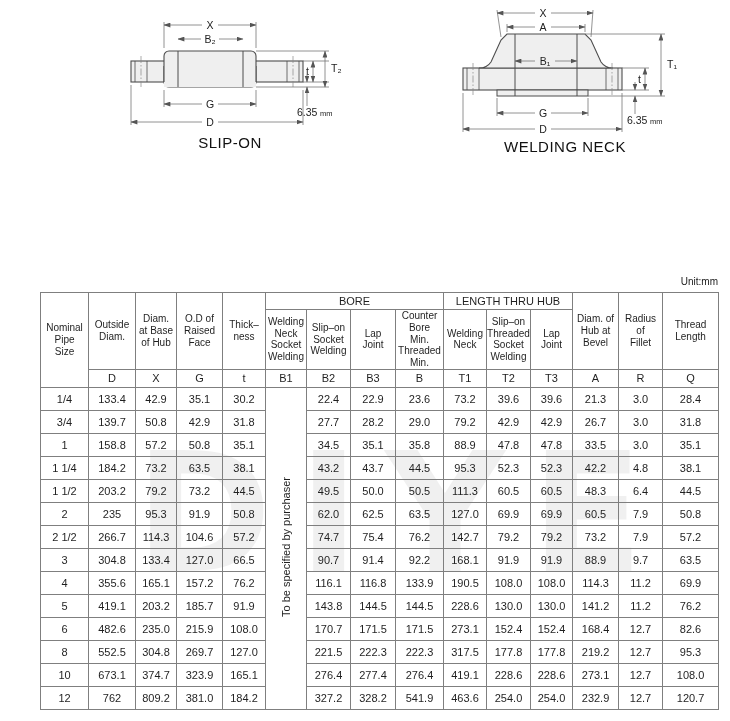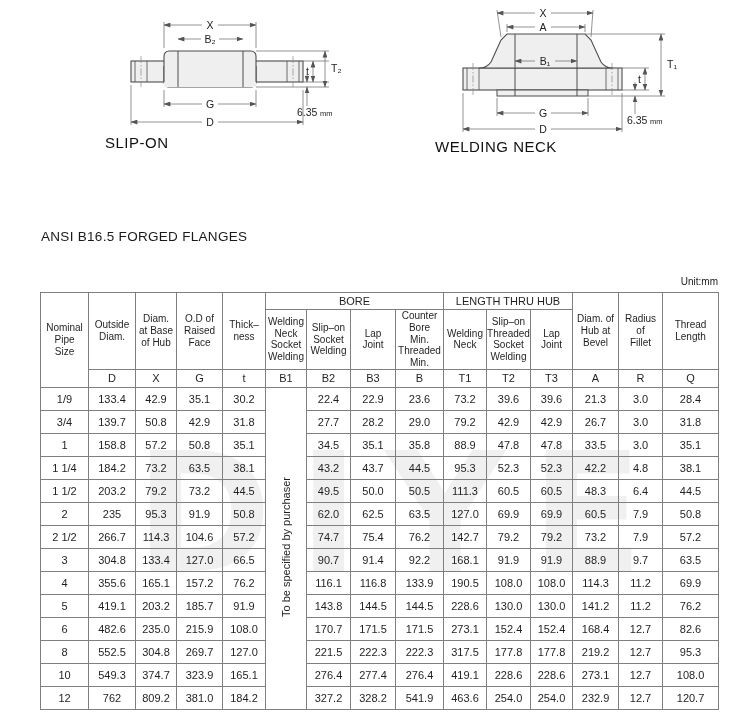--- a/index.html
+++ b/index.html
@@ -1,21 +1,21 @@
 <!DOCTYPE html>
 <html><head>
 <meta charset="utf-8">
 <style>
   html,body{margin:0;padding:0;background:#fff;}
   .page{position:relative;width:730px;height:721px;background:#fff;overflow:hidden;
         font-family:"Liberation Sans","DejaVu Sans",sans-serif;color:#1b1b1b;}
   
   .diag{position:absolute;top:0;}
   .diag svg{display:block;}
-  .diag .caption{font-size:15px;letter-spacing:.5px;color:#111;margin-top:2px;}
+  .diag .caption{text-align:center;font-size:15px;letter-spacing:.5px;color:#111;margin-top:2px;}
   #slipon{left:105px;top:14px;width:250px;}
   #weldneck{left:435px;top:4px;width:260px;}
   .dimtext{font-size:10.5px;fill:#222;}
   .dimsmall{font-size:7.5px;fill:#222;}
   
   .title{position:absolute;left:40px;top:194px;font-size:27px;color:#0d0d0d;letter-spacing:.5px;}
   .subtitle{position:absolute;left:41px;top:229px;font-size:13.5px;color:#1a1a1a;letter-spacing:.3px;}
   .unitnote{position:absolute;right:12px;top:276px;font-size:10px;color:#1a1a1a;}
   
   .watermark{position:absolute;left:135px;top:418px;font-size:165px;font-weight:bold;
@@ -167,21 +167,20 @@
 
       <line x1="200" y1="78" x2="200" y2="86" stroke="#777" stroke-width="0.8" marker-end="url(#ae)"></line>
       <line x1="200" y1="100" x2="200" y2="92" stroke="#777" stroke-width="0.8" marker-end="url(#ae)"></line>
       <line x1="200" y1="100" x2="200" y2="110" stroke="#777" stroke-width="0.8"></line>
       <text class="dimtext" x="192" y="120" text-anchor="start">6.35</text>
       <text class="dimsmall" x="215" y="120" text-anchor="start">mm</text>
     </svg>
     <div class="caption">WELDING NECK</div>
   </div>
 
-  <div class="subtitle">ANSI B16.5 FORGED FLANGES</div>
   <div class="unitnote">Unit:mm</div>
 
   <div class="watermark">DIYE</div>
 
   <table class="flg">
     <colgroup>
       <col style="width:48px">
         <col style="width:47px">
         <col style="width:41px">
         <col style="width:46px">
@@ -259,21 +258,21 @@
         <th>T1</th>
         <th>T2</th>
         <th>T3</th>
         <th>A</th>
         <th>R</th>
         <th>Q</th>
       </tr>
     </thead>
     <tbody>
         <tr>
-          <td>1/9</td>
+          <td>1/4</td>
           <td>133.4</td>
           <td>42.9</td>
           <td>35.1</td>
           <td>30.2</td>
           <td rowspan="14" class="b1-cell"><span class="vtext">To be specified by purchaser</span></td>
           <td>22.4</td>
           <td>22.9</td>
           <td>23.6</td>
           <td>73.2</td>
           <td>39.6</td>
@@ -453,21 +452,21 @@
           <td>222.3</td>
           <td>317.5</td>
           <td>177.8</td>
           <td>177.8</td>
           <td>219.2</td>
           <td>12.7</td>
           <td>95.3</td>
         </tr>
         <tr>
           <td>10</td>
-          <td>549.3</td>
+          <td>673.1</td>
           <td>374.7</td>
           <td>323.9</td>
           <td>165.1</td>
           <td>276.4</td>
           <td>277.4</td>
           <td>276.4</td>
           <td>419.1</td>
           <td>228.6</td>
           <td>228.6</td>
           <td>273.1</td>

